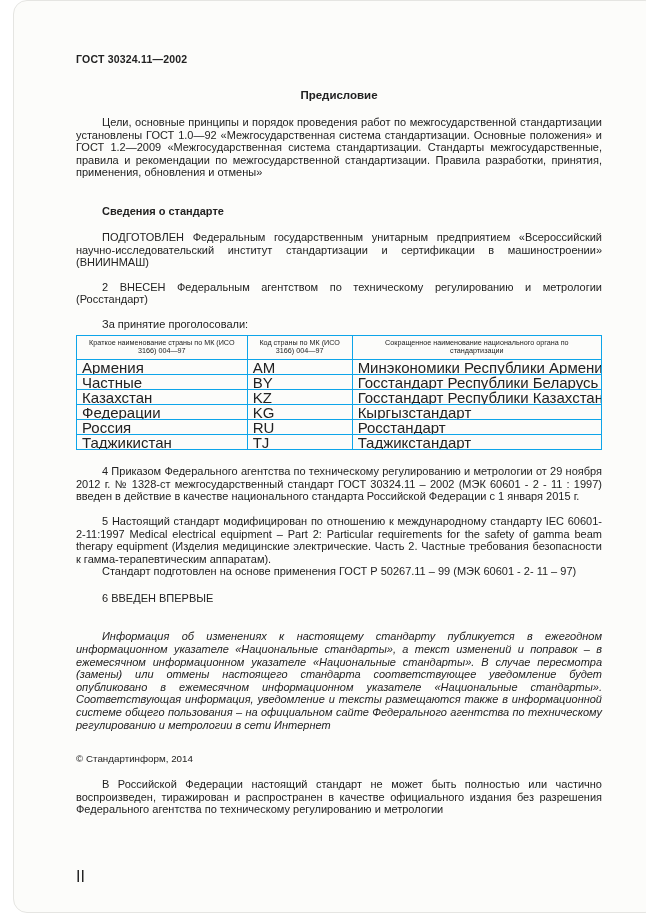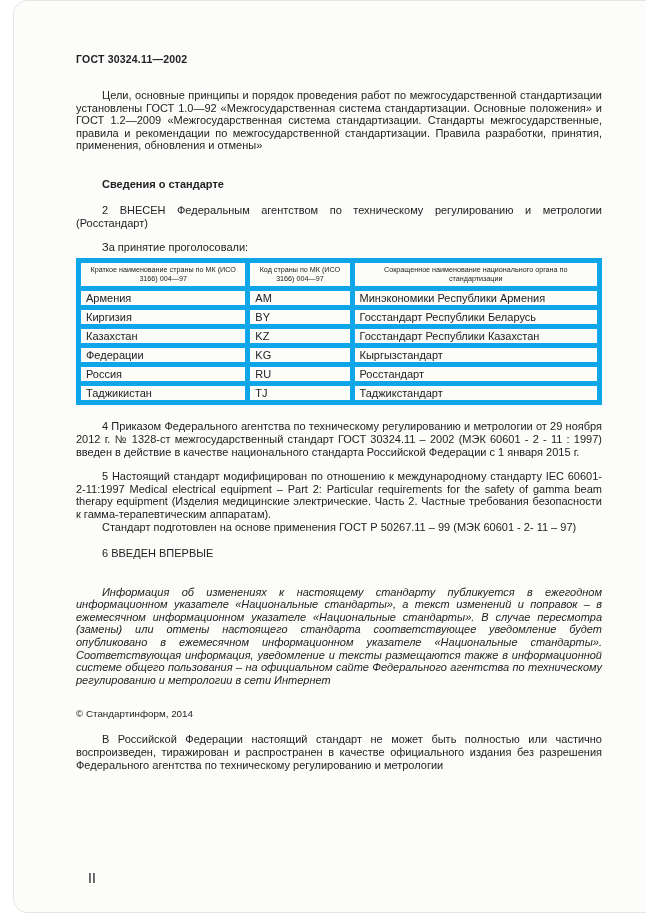--- a/index.html
+++ b/index.html
@@ -50,69 +50,71 @@
   .mb14 { margin-bottom: 14px; }
   .mb22 { margin-bottom: 22px; }
   .mb26 { margin-bottom: 26px; }
   table.vote {
     width: 100%;
     border-collapse: collapse;
     table-layout: fixed;
     margin: 3px 0 15px 0;
   }
   table.vote th, table.vote td {
-    border: 5px solid #0ea5e9;
+    border: 1px solid #0ea5e9;
     box-sizing: border-box;
   }
   table.vote th {
     font-size: 7.2px;
     font-weight: normal;
     line-height: 8.8px;
     text-align: center;
     vertical-align: middle;
     padding: 3px 6px;
   }
   table.vote td {
-    font-size: 11px;
+    font-size: 15px;
     line-height: 11px;
     padding: 1.5px 5px;
     vertical-align: middle;
     height: 13px;
     overflow: hidden;
     white-space: nowrap;
   }
   .col-country { width: 32.5%; }
   .col-code    { width: 20%; }
   .col-body    { width: 47.5%; }
   td.code-cell { padding-left: 20px; }
   .notice { font-style: italic; }
   .copyright {
     font-size: 9.8px;
     text-align: left;
     margin: 2px 0 14px 0;
   }
   .page-number {
     position: absolute;
-    left: 74px;
+    left: 62px;
     bottom: 26px;
-    font-size: 14px;
+    font-size: 16px;
   }
 </style>
 </head>
 <body>
 
 <div class="page">
 
   <div class="doc-number">ГОСТ 30324.11—2002</div>
 
+  <div class="title">Предисловие</div>
 
   <p class="para mb26">Цели, основные принципы и порядок проведения работ по межгосударственной стандартизации установлены ГОСТ 1.0—92 «Межгосударственная система стандартизации. Основные положения» и ГОСТ 1.2—2009 «Межгосударственная система стандартизации. Стандарты межгосударственные, правила и рекомендации по межгосударственной стандартизации. Правила разработки, принятия, применения, обновления и отмены»</p>
 
   <div class="section-heading">Сведения о стандарте</div>
 
+  <p class="para mb12">ПОДГОТОВЛЕН Федеральным государственным унитарным предприятием «Всероссийский научно-исследовательский институт стандартизации и сертификации в машиностроении» (ВНИИНМАШ)</p>
   <p class="para mb12">2 ВНЕСЕН Федеральным агентством по техническому регулированию и метрологии (Росстандарт)</p>
 
   <p class="para mb4">За принятие проголосовали:</p>
 
   <table class="vote">
     <colgroup>
       <col class="col-country">
       <col class="col-code">
       <col class="col-body">
     </colgroup>
@@ -123,21 +125,21 @@
         <th>Сокращенное наименование национального органа по стандартизации</th>
       </tr>
     </thead>
     <tbody>
       <tr>
         <td>Армения</td>
         <td class="code-cell">AM</td>
         <td>Минэкономики Республики Армения</td>
       </tr>
       <tr>
-        <td>Киргизия</td>
+        <td>Частные</td>
         <td class="code-cell">BY</td>
         <td>Госстандарт Республики Беларусь</td>
       </tr>
       <tr>
         <td>Казахстан</td>
         <td class="code-cell">KZ</td>
         <td>Госстандарт Республики Казахстан</td>
       </tr>
       <tr>
         <td>Федерации</td>

